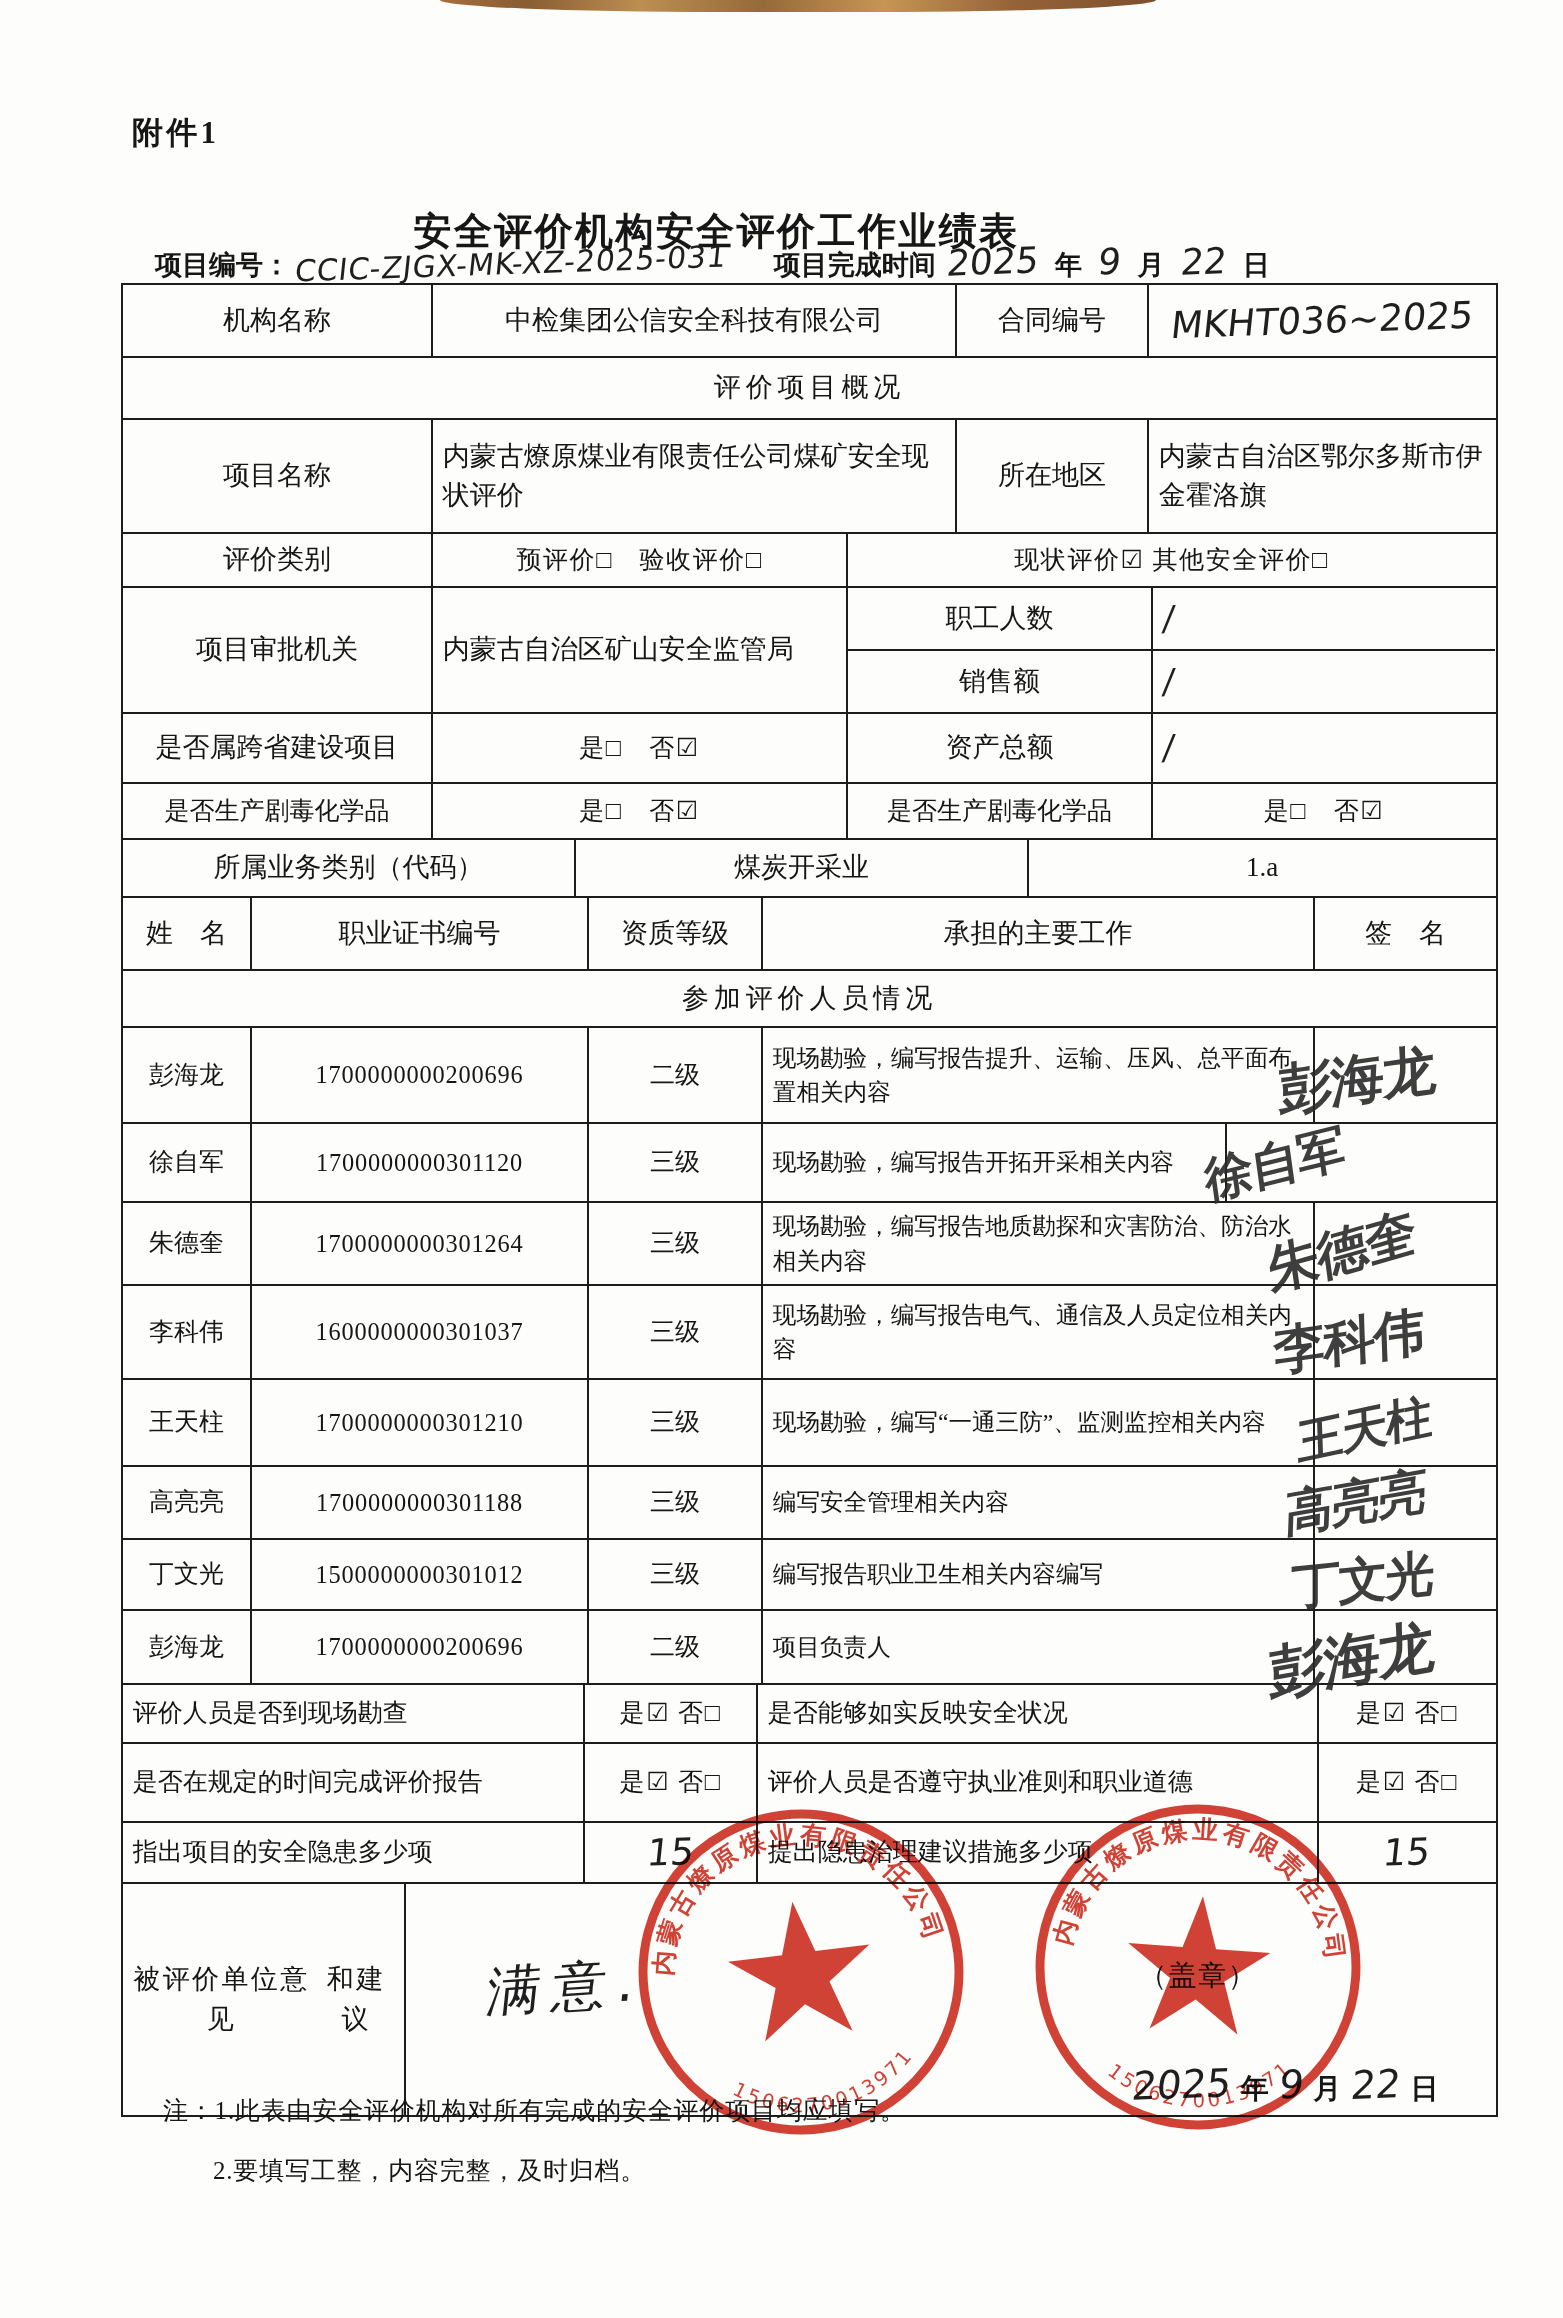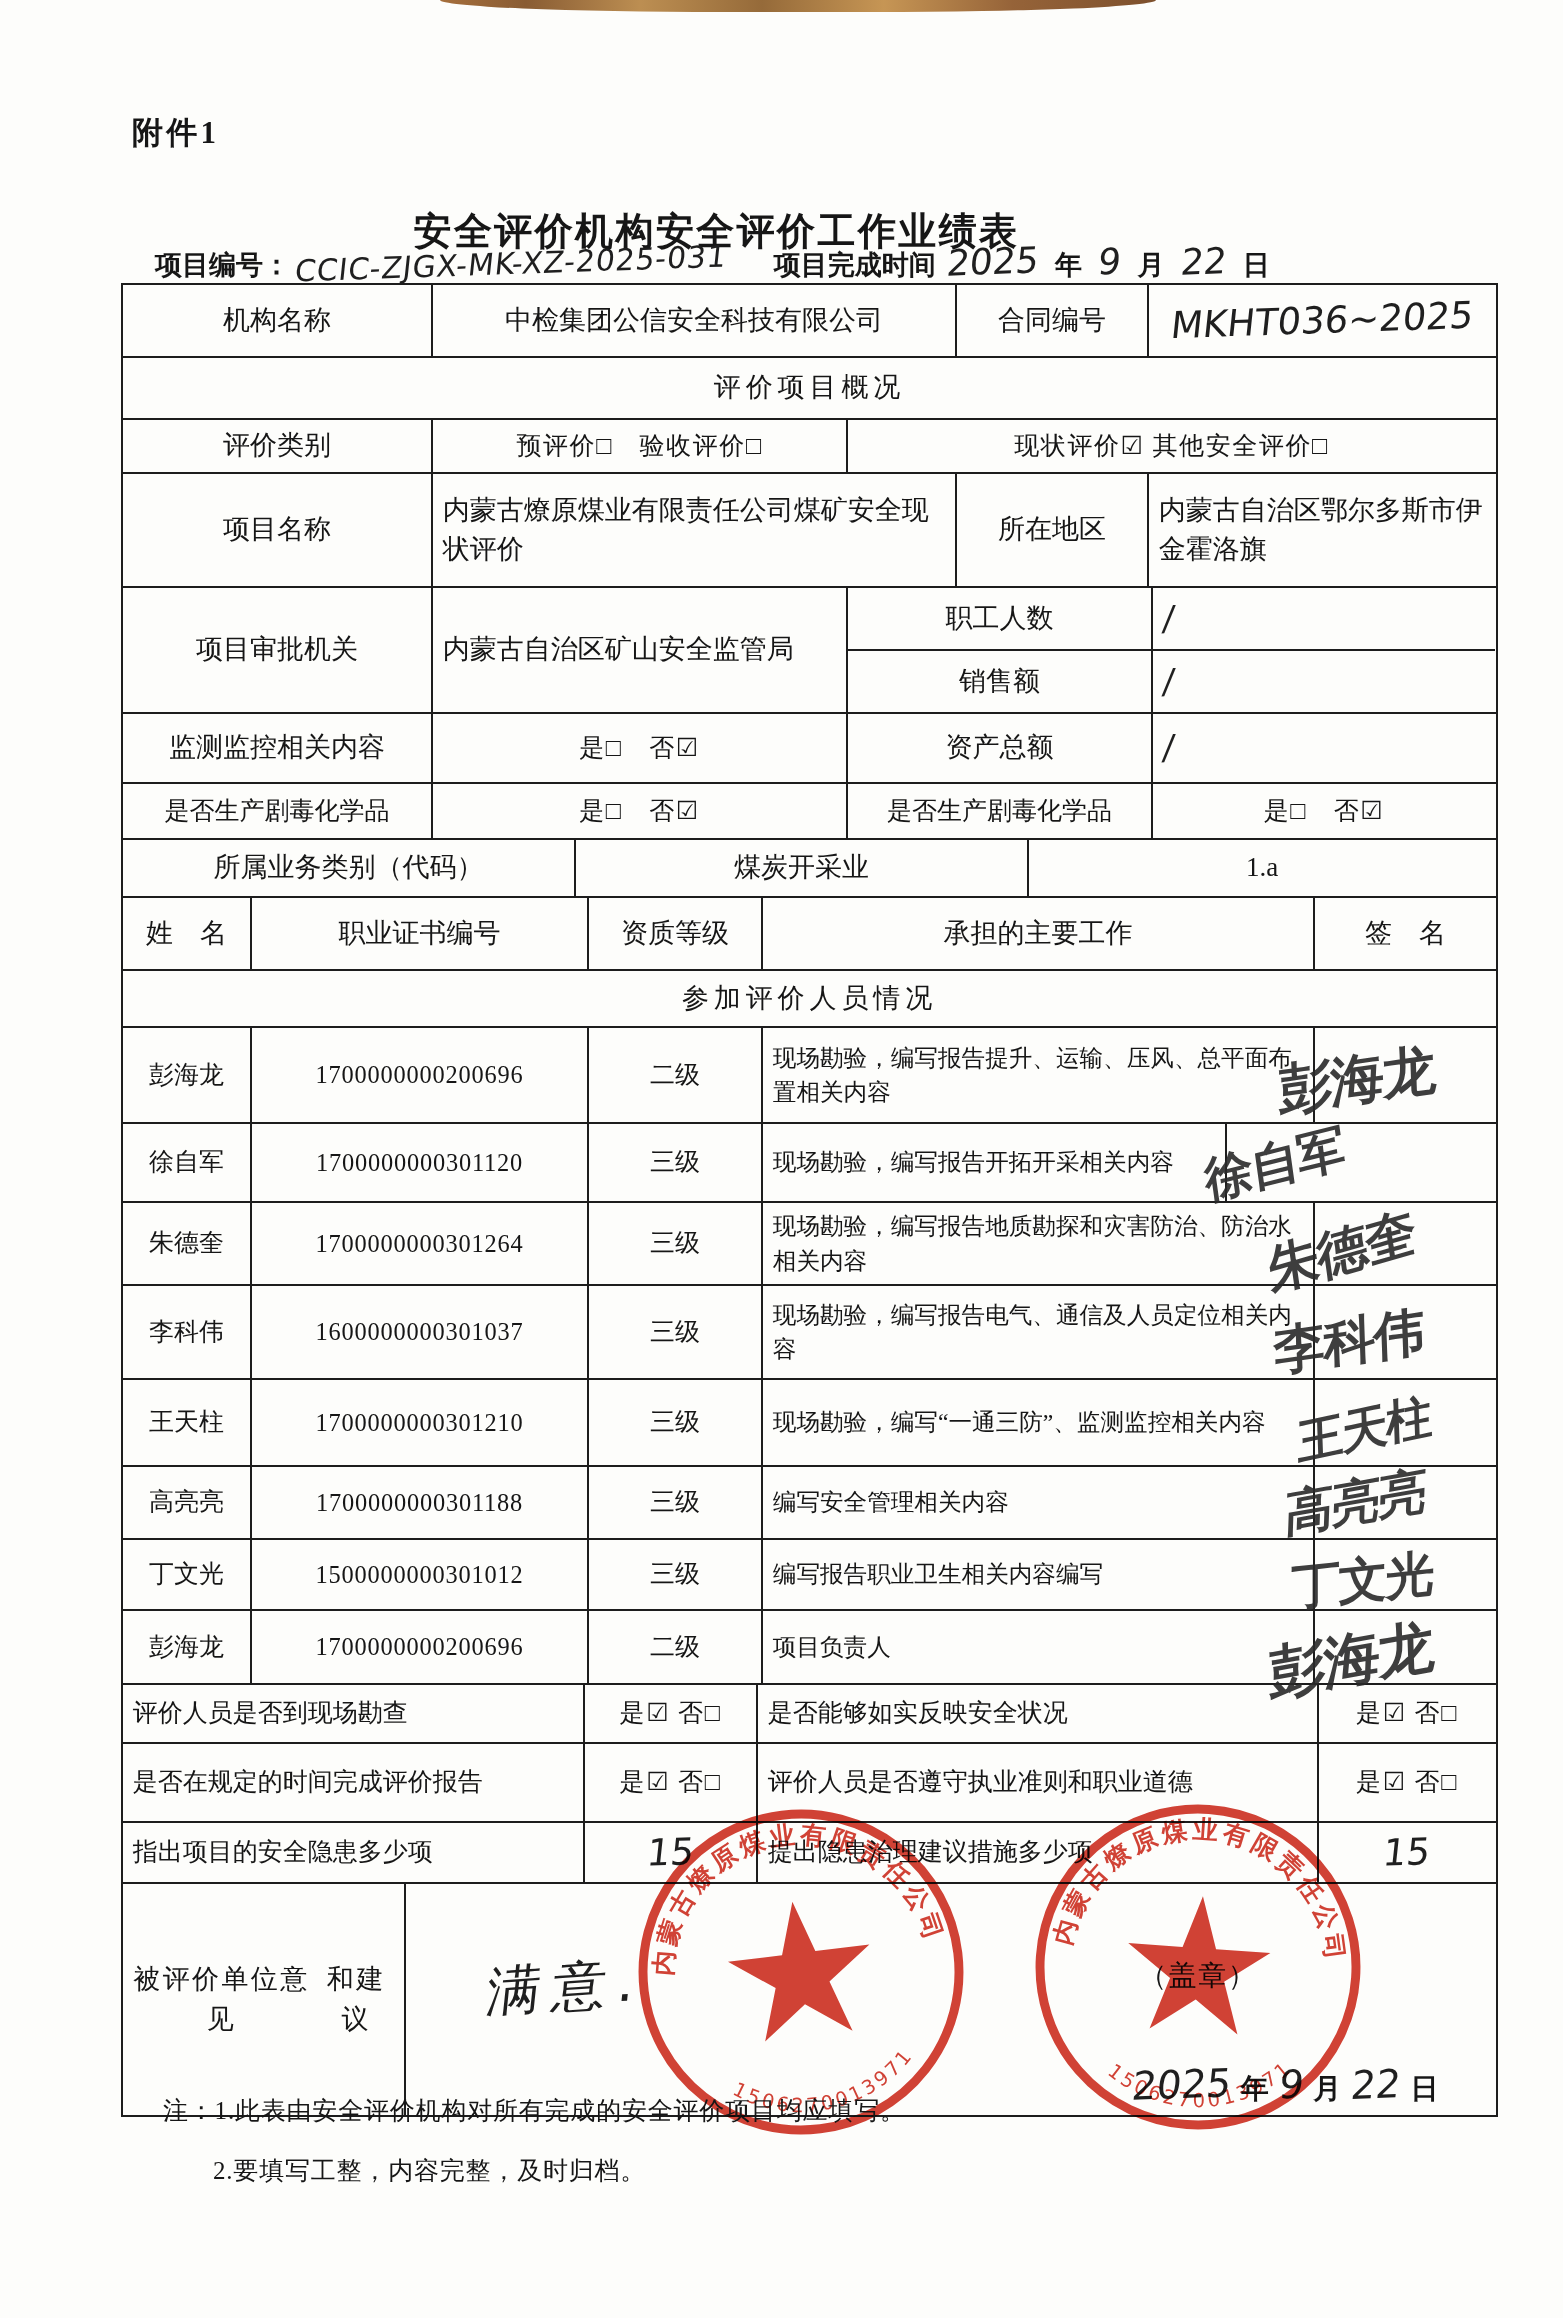--- a/index.html
+++ b/index.html
@@ -92,31 +92,31 @@
       <div class="c big" style="width:192px">合同编号</div>
       <div class="c" style="width:346px">
         <span class="hand" style="font-size:37px">MKHT036~2025</span>
       </div>
     </div>
 
     <div class="row" style="height:60px">
       <div class="c sect" style="width:1373px">评价项目概况</div>
     </div>
 
-    <div class="row" style="height:52px">
-      <div class="c big" style="width:310px">评价类别</div>
-      <div class="c ans" style="width:415px">预评价□　验收评价□</div>
-      <div class="c ans" style="width:647px">现状评价☑ 其他安全评价□</div>
-    </div>
-
     <div class="row" style="height:112px">
       <div class="c big" style="width:310px">项目名称</div>
       <div class="c big L" style="width:524px">内蒙古燎原煤业有限责任公司煤矿安全现状评价</div>
       <div class="c big" style="width:192px">所在地区</div>
       <div class="c big L" style="width:346px">内蒙古自治区鄂尔多斯市伊金霍洛旗</div>
+    </div>
+
+    <div class="row" style="height:52px">
+      <div class="c big" style="width:310px">评价类别</div>
+      <div class="c ans" style="width:415px">预评价□　验收评价□</div>
+      <div class="c ans" style="width:647px">现状评价☑ 其他安全评价□</div>
     </div>
 
     <div class="row" style="height:124px">
       <div class="c big" style="width:310px">项目审批机关</div>
       <div class="c big L" style="width:415px">内蒙古自治区矿山安全监管局</div>
       <div class="stack" style="width:647px">
         <div class="sub">
           <div class="c big" style="width:305px">职工人数</div>
           <div class="c L" style="width:342px">
             <span class="hand slash">/</span>
@@ -125,21 +125,21 @@
         <div class="sub">
           <div class="c big" style="width:305px">销售额</div>
           <div class="c L" style="width:342px">
             <span class="hand slash">/</span>
           </div>
         </div>
       </div>
     </div>
 
     <div class="row" style="height:68px">
-      <div class="c big" style="width:310px">监测监控相关内容</div>
+      <div class="c big" style="width:310px">是否属跨省建设项目</div>
       <div class="c ans" style="width:415px">是□　否☑</div>
       <div class="c big" style="width:305px">资产总额</div>
       <div class="c L" style="width:342px">
         <span class="hand slash">/</span>
       </div>
     </div>
 
     <div class="row" style="height:54px">
       <div class="c" style="width:310px">是否生产剧毒化学品</div>
       <div class="c ans" style="width:415px">是□　否☑</div>

